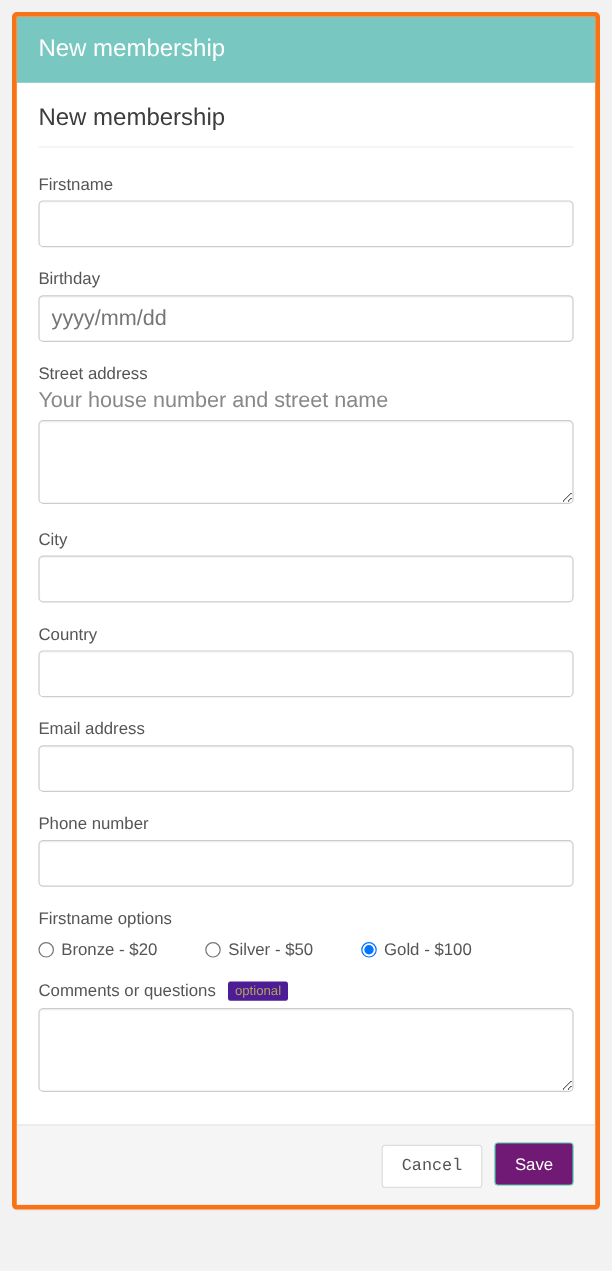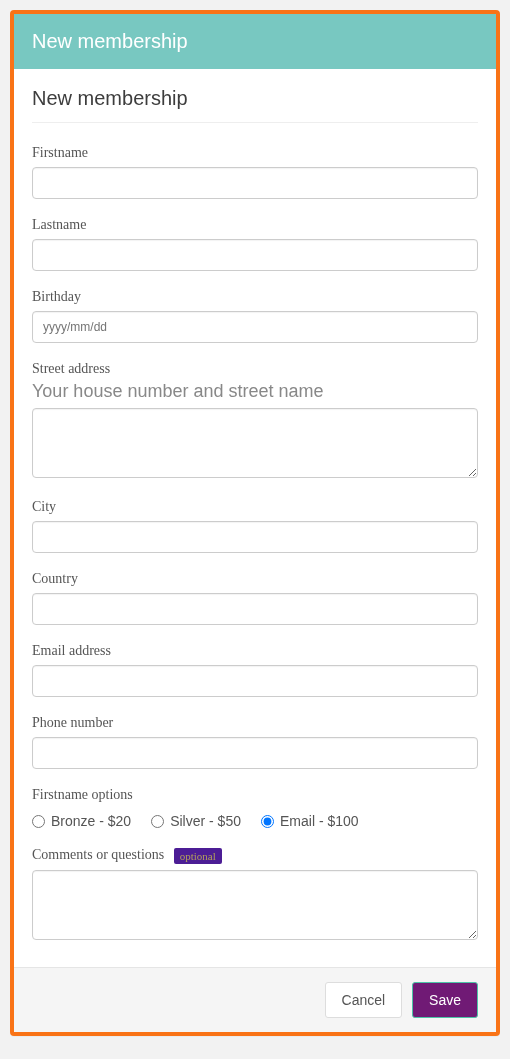--- a/index.html
+++ b/index.html
@@ -42,50 +42,49 @@
       margin-bottom: 22px;
     }
     .form-group {
       margin-bottom: 18px;
     }
     .form-label {
       display: block;
       color: #555;
       font-size: 14px;
       margin-bottom: 6px;
-      font-family: Liberation Serif, serif;
     }
     .help-text {
       font-size: 18px;
       color: #888;
       margin-top: -2px;
       margin-bottom: 6px;
       display: block;
     }
     .form-control {
       width: 100%;
       border: 1px solid #ccc;
       border-radius: 4px;
       padding: 8px 10px;
-      font-size: 12px;
+      font-size: 18px;
       color: #555;
       background: #fff;
       font-family: inherit;
       box-shadow: inset 0 1px 1px rgba(0,0,0,0.05);
     }
     textarea.form-control {
       resize: both;
       min-height: 70px;
     }
     .textarea-short {
       min-height: 62px;
     }
     .radio-group {
       display: flex;
-      gap: 20px;
+      gap: 40px;
       padding-top: 4px;
     }
     .radio-item {
       display: flex;
       align-items: center;
       gap: 6px;
       font-size: 14px;
       color: #555;
     }
     .radio-item input[type="radio"] {
@@ -114,20 +113,21 @@
       border-radius: 3px;
       cursor: pointer;
       border: 1px solid transparent;
       font-family: inherit;
       line-height: 1.3;
     }
     .btn-default {
       background: #fff;
       border-color: #ddd;
       color: #555;
+      font-family: Liberation Mono, monospace;
     }
     .btn-primary {
       background: #701a75;
       color: #fff;
       border-color: #4cc4a7;
       margin-left: 6px;
     }
   </style>
 </head>
 <body>
@@ -138,24 +138,20 @@
   </div>
 
   <div class="panel-body">
     <div class="section-title">New membership</div>
 
     <div class="form-group">
       <label class="form-label">Firstname</label>
       <input type="text" class="form-control" value="" style="">
     </div>
 
-    <div class="form-group">
-      <label class="form-label">Lastname</label>
-      <input type="text" class="form-control" value="" style="">
-    </div>
 
     <div class="form-group">
       <label class="form-label">Birthday</label>
       <input type="text" class="form-control" placeholder="yyyy/mm/dd" style="">
     </div>
 
     <div class="form-group">
       <label class="form-label">Street address</label>
       <span class="help-text">Your house number and street name</span>
       <textarea class="form-control" style=""></textarea>
@@ -187,21 +183,21 @@
         <label class="radio-item">
           <input type="radio" name="mopt" style="">
           <span>Bronze - $20</span>
         </label>
         <label class="radio-item">
           <input type="radio" name="mopt" style="">
           <span>Silver - $50</span>
         </label>
         <label class="radio-item">
           <input type="radio" name="mopt" checked="" style="">
-          <span>Email - $100</span>
+          <span>Gold - $100</span>
         </label>
       </div>
     </div>
 
     <div class="form-group" style="margin-bottom:0;">
       <label class="form-label">
         <span>Comments or questions</span>
         <span class="optional-badge">optional</span>
       </label>
       <textarea class="form-control textarea-short" style=""></textarea>

